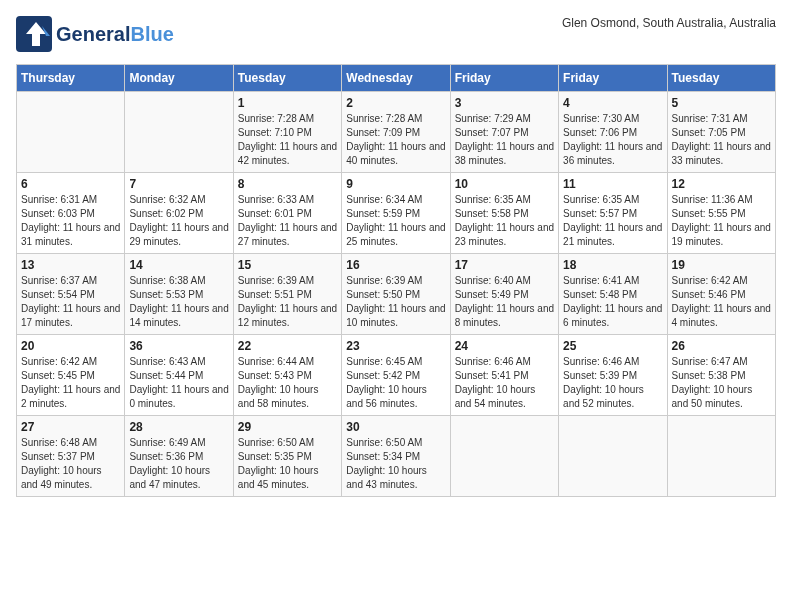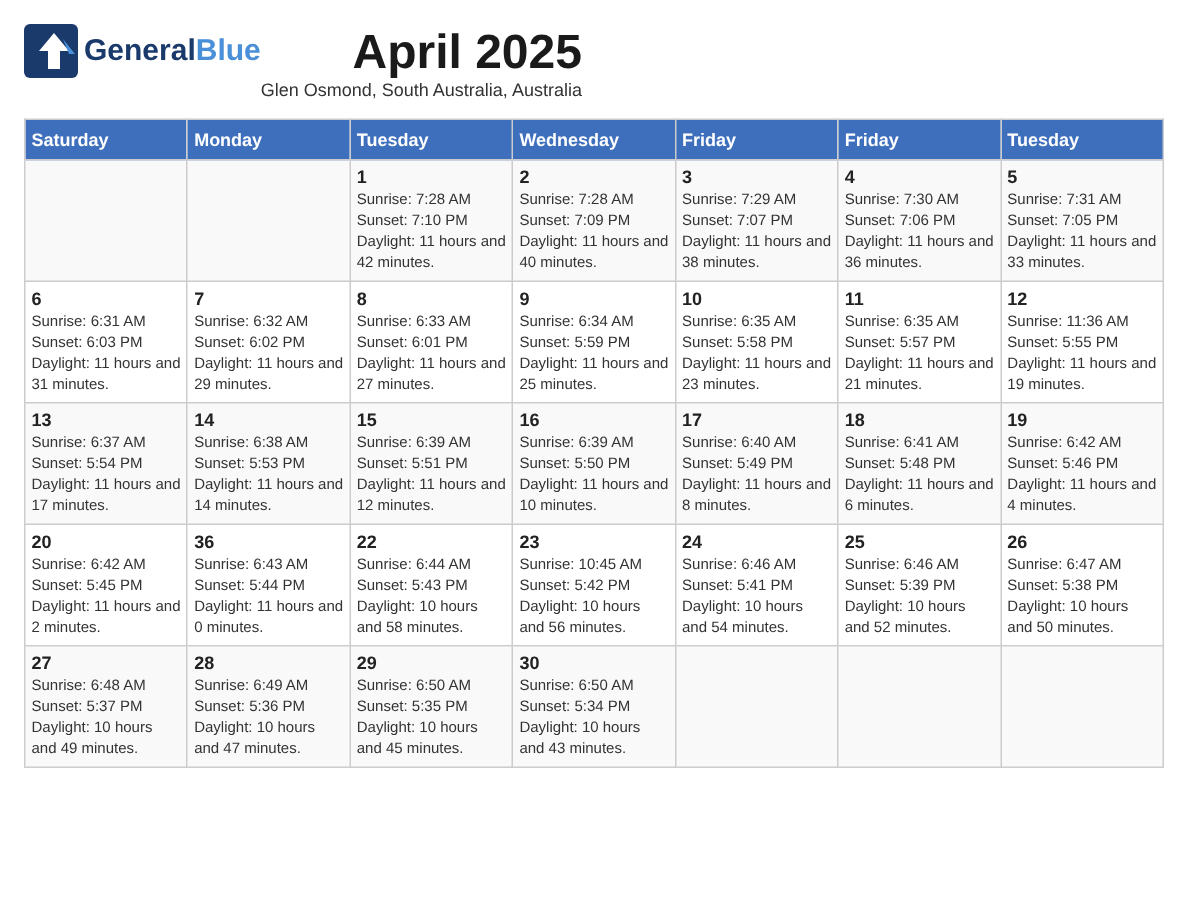--- a/index.html
+++ b/index.html
@@ -6,21 +6,21 @@
     body {
       font-family: Arial, sans-serif;
       background: #fff;
       width: 792px;
       min-height: 612px;
       padding: 16px;
     }
     .header {
       display: flex;
       align-items: flex-start;
-      justify-content: flex-start;
+      justify-content: space-between;
       margin-bottom: 12px;
     }
     .logo {
       display: flex;
       flex-direction: column;
       align-items: flex-start;
     }
     .title-block {
       text-align: right;
     }
@@ -82,29 +82,28 @@
         <rect x="0" y="0" width="36" height="36" rx="4" fill="#1a3a6b"></rect>
         <polygon points="20,6 30,18 24,18 24,30 16,30 16,18 10,18" fill="white"></polygon>
         <polygon points="26,10 34,20 30,20" fill="#4a90d9"></polygon>
       </svg>
       <div style="margin-left:4px;">
         <div style="font-size:20px;font-weight:bold;color:#1a3a6b;line-height:1.1;">General<span style="color:#4a90d9;">Blue</span></div>
       </div>
     </div>
   </div>
   <div class="title-block">
-    <h1>April 2025</h1>
     <h2>Glen Osmond, South Australia, Australia</h2>
   </div>
 </div>
 
 <table>
   <thead>
     <tr>
-    <th>Saturday</th>
+    <th>Thursday</th>
         <th>Monday</th>
         <th>Tuesday</th>
         <th>Wednesday</th>
         <th>Friday</th>
         <th>Friday</th>
         <th>Tuesday</th>
       </tr>
   </thead>
   <tbody id="calendar-body">
   <tr>
@@ -243,21 +242,21 @@
 Daylight: 11 hours and 0 minutes.</div>
         </td>
         <td>
           <span class="day-num">22</span>
           <div class="day-info" style="white-space: pre-line;">Sunrise: 6:44 AM
 Sunset: 5:43 PM
 Daylight: 10 hours and 58 minutes.</div>
         </td>
         <td>
           <span class="day-num">23</span>
-          <div class="day-info" style="white-space: pre-line;">Sunrise: 10:45 AM
+          <div class="day-info" style="white-space: pre-line;">Sunrise: 6:45 AM
 Sunset: 5:42 PM
 Daylight: 10 hours and 56 minutes.</div>
         </td>
         <td>
           <span class="day-num">24</span>
           <div class="day-info" style="white-space: pre-line;">Sunrise: 6:46 AM
 Sunset: 5:41 PM
 Daylight: 10 hours and 54 minutes.</div>
         </td>
         <td>

